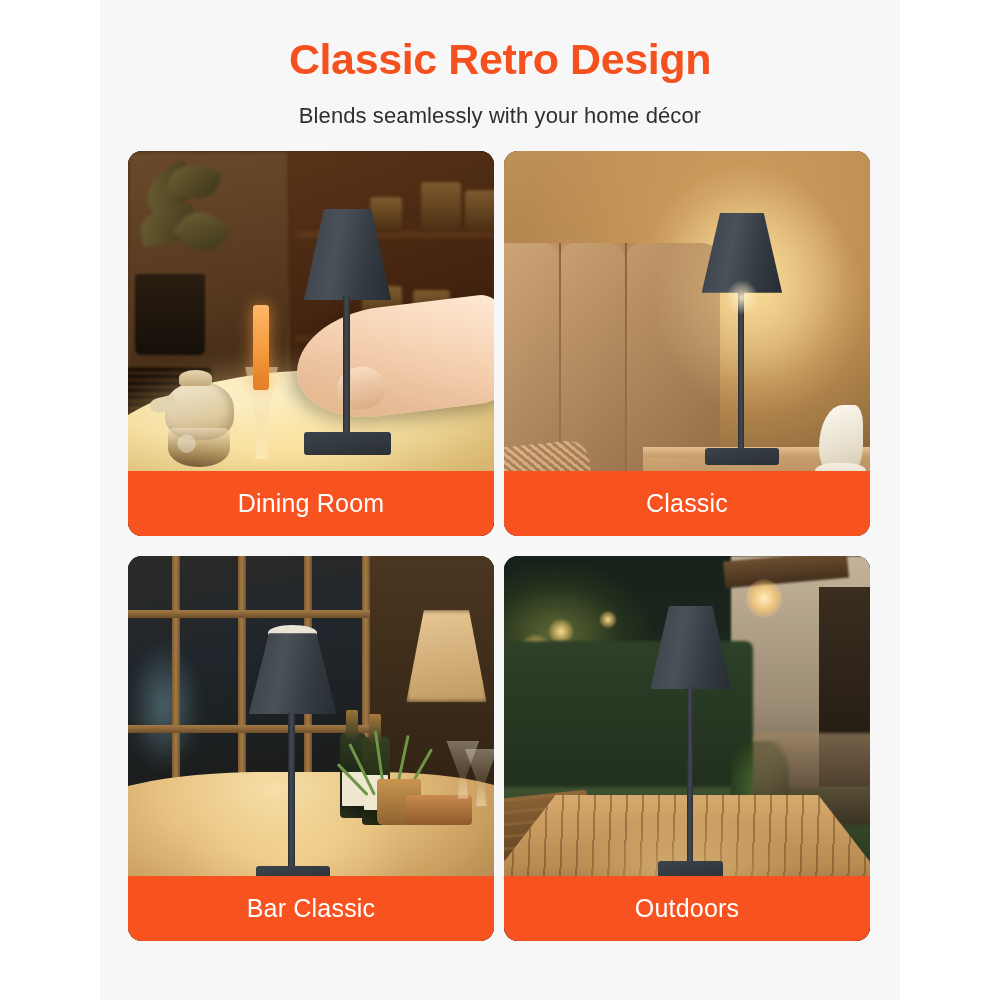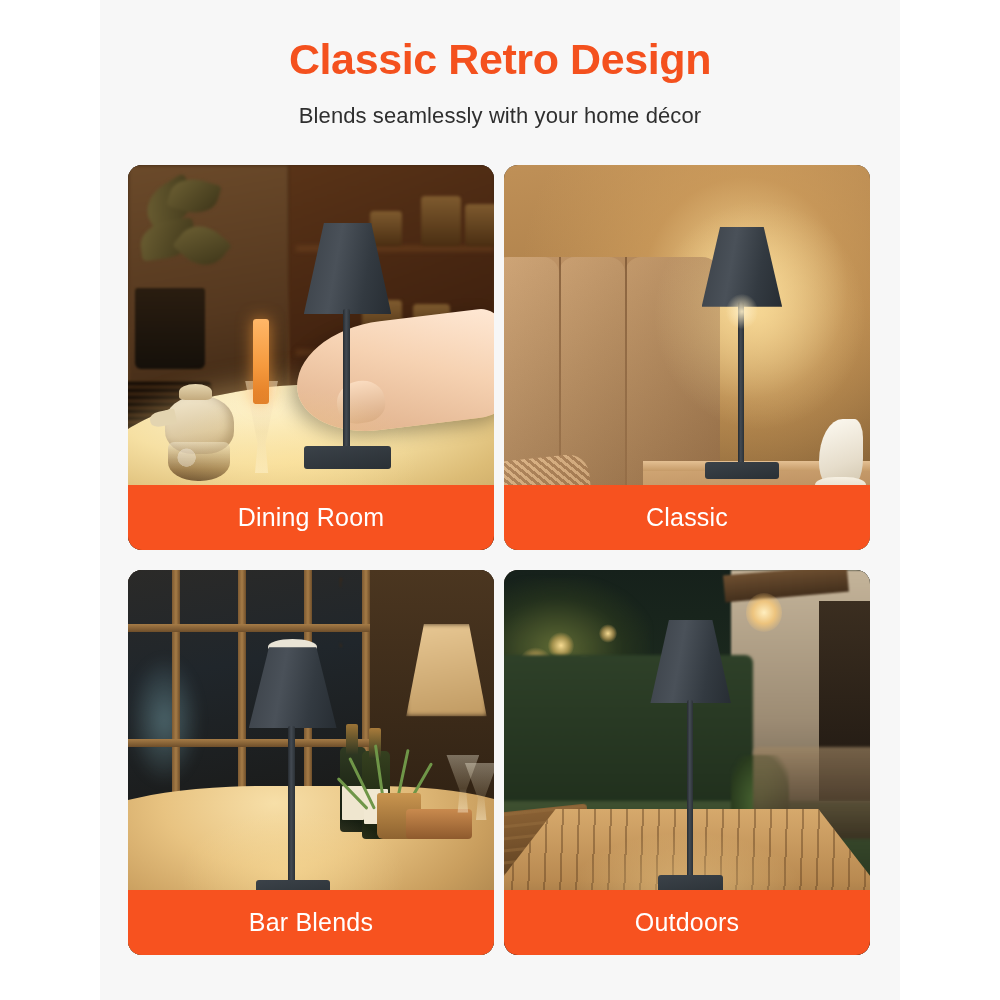--- a/index.html
+++ b/index.html
@@ -40,21 +40,21 @@
   .subtitle {
     margin-top:17px;
     font-size:22px;
     color:#2f2f2f;
     font-weight:400;
     letter-spacing:0.1px;
   }
 
   .grid {
     position:absolute;
-    left:128px; top:165px;
+    left:128px; top:151px;
     width:744px;
     display:grid;
     grid-template-columns:366px 366px;
     grid-template-rows:385px 385px;
     gap:20px 10px;
     text-decoration:underline;
   }
 
   .card {
     position:relative;
@@ -563,21 +563,21 @@
         <div class="c3-glass" style="right:-1%;top:50%;"></div>
 
         <div class="lamp" style="left:33%;top:18%;width:24%;height:68%;">
           <div class="shade-top" style="left:22%;top:0;width:56%;height:6%;"></div>
           <div class="shade" style="left:0;top:3%;width:100%;height:31%;"></div>
           <div class="stem" style="left:45%;top:33%;width:8%;height:62%;"></div>
           <div class="base" style="left:8%;top:92%;width:84%;height:8%;"></div>
         </div>
         <div class="glow" style="left:14%;top:62%;width:62%;height:34%;background:radial-gradient(ellipse,rgba(255,228,160,0.45) 0%,rgba(255,200,110,0) 70%);"></div>
       </div>
-      <div class="caption">Bar Blends</div>
+      <div class="caption">Bar Classic</div>
     </div>
 
     <div class="card">
       <div class="scene">
         <div class="c4-bg"></div>
         <div class="c4-house"></div>
         <div class="c4-door"></div>
         <div class="c4-beam"></div>
         <div class="c4-sconce"></div>
         <div class="c4-tree"></div>

